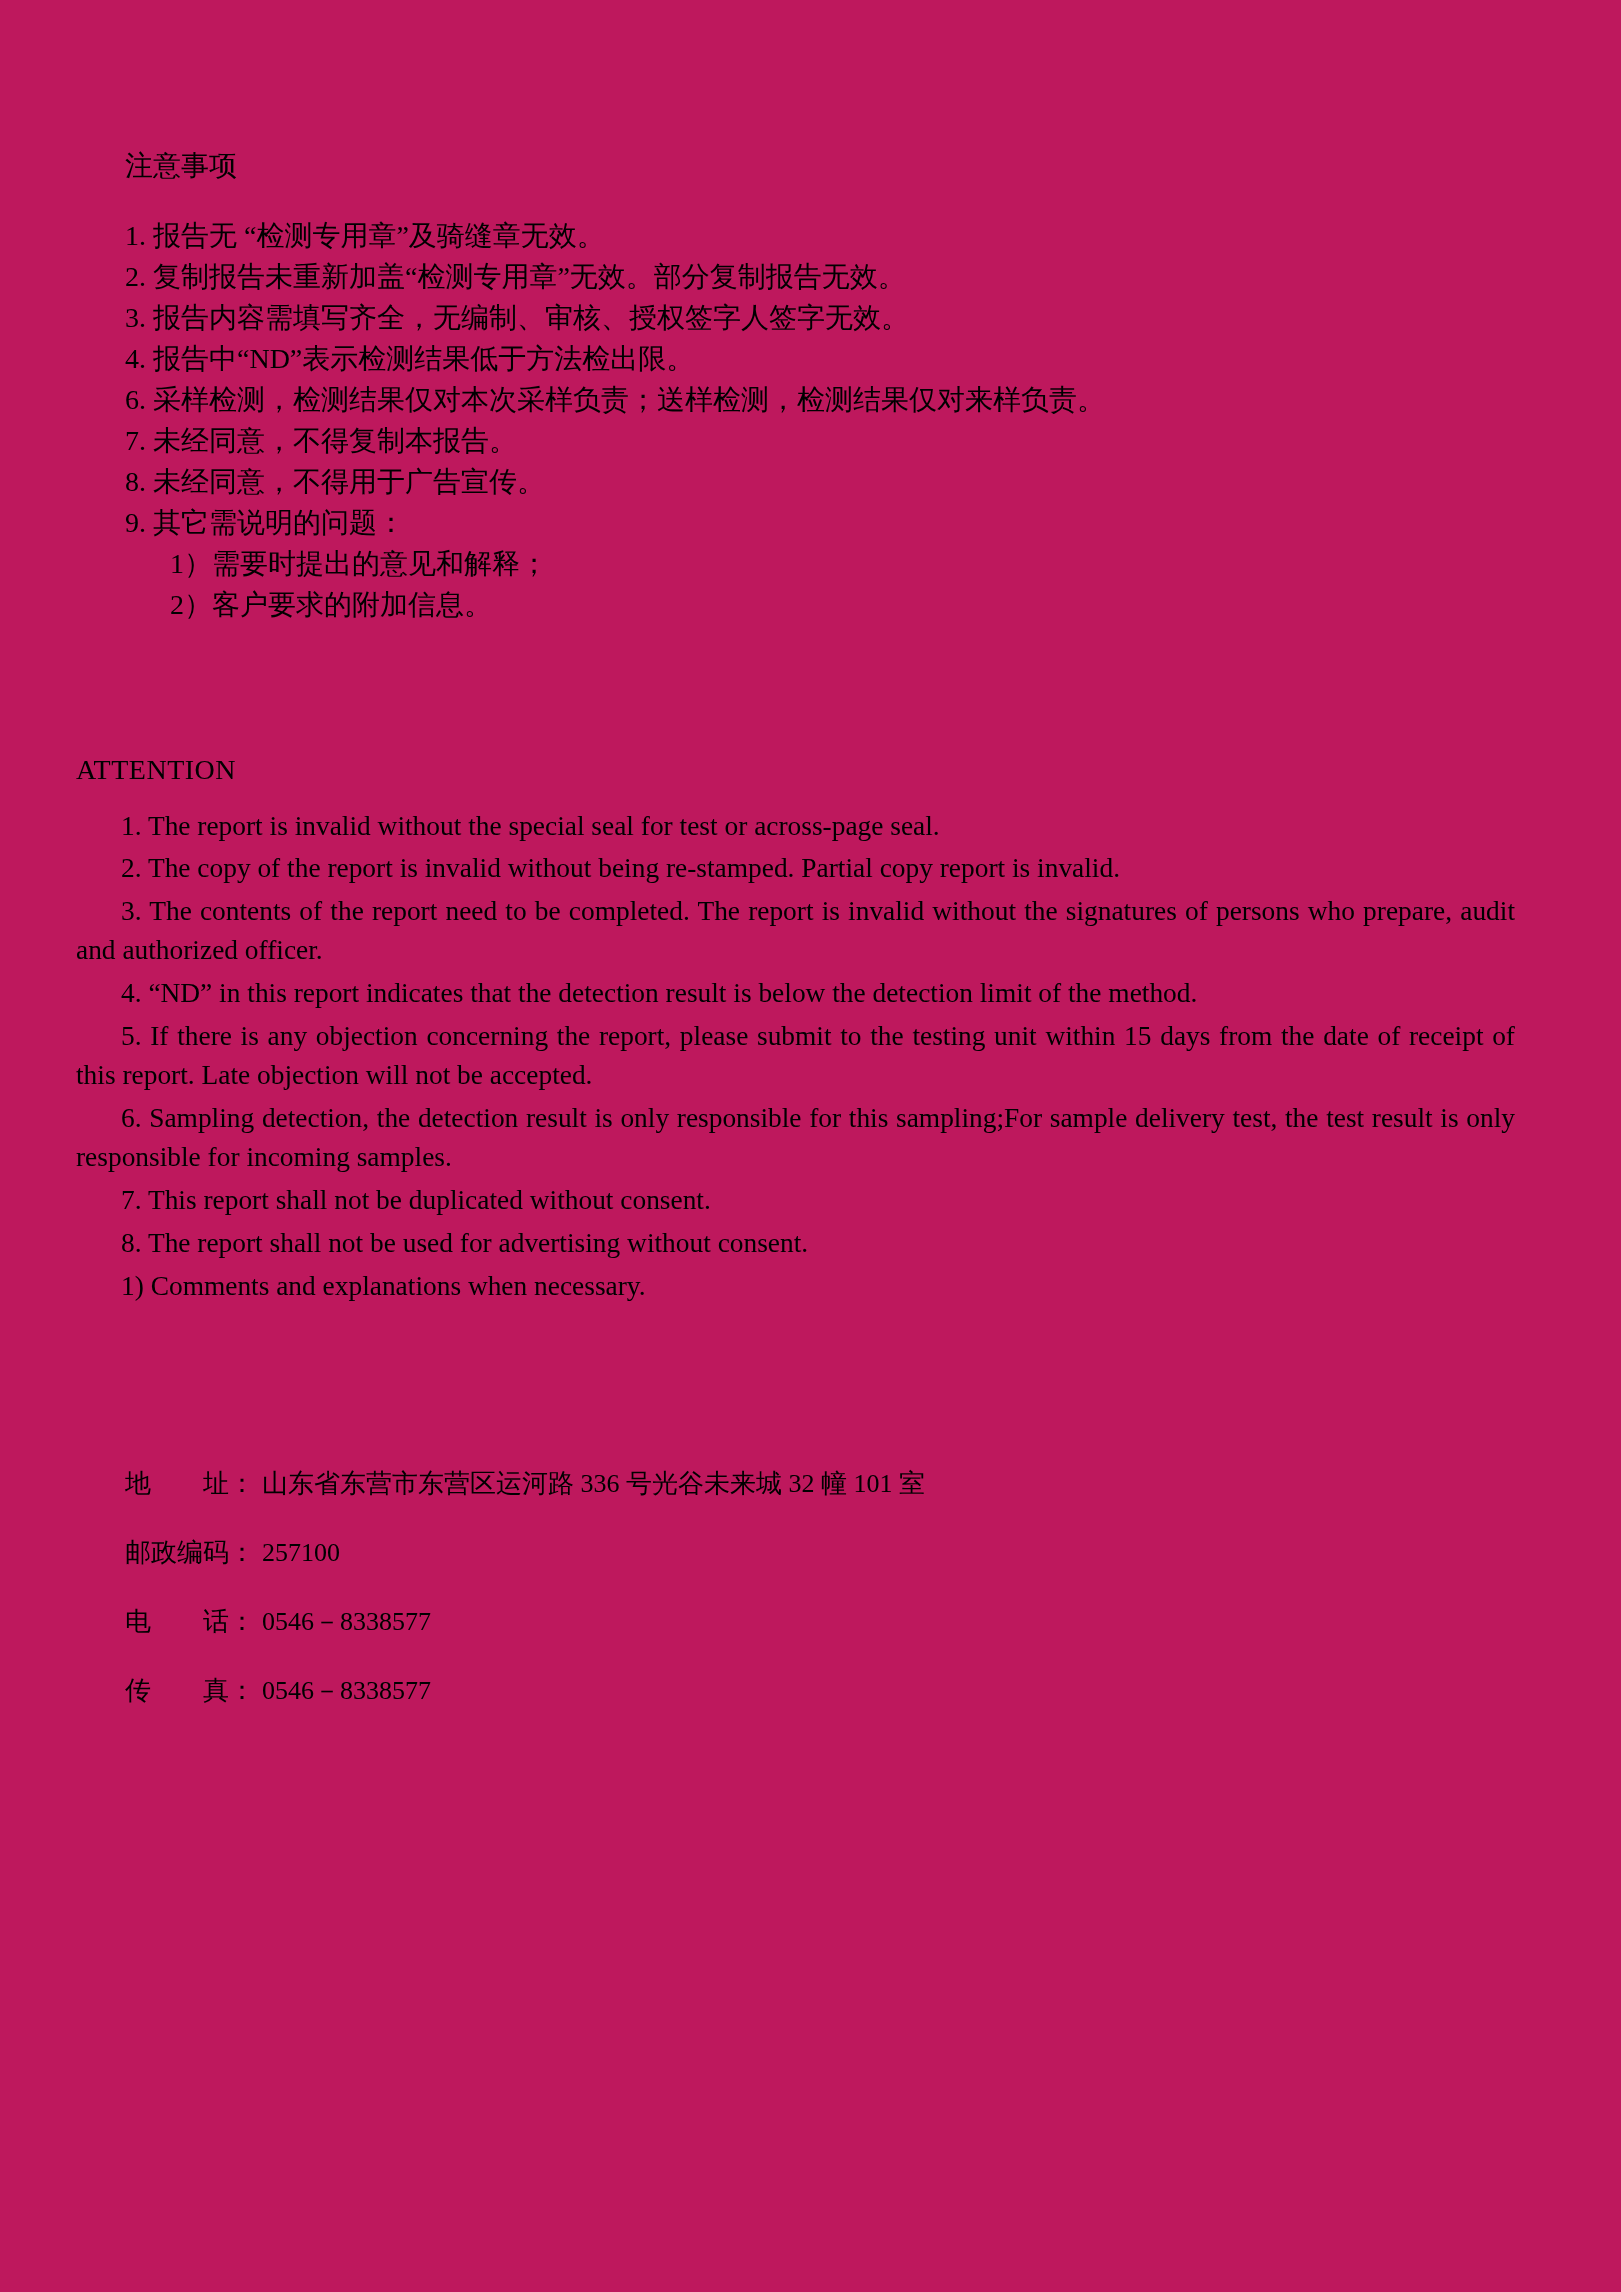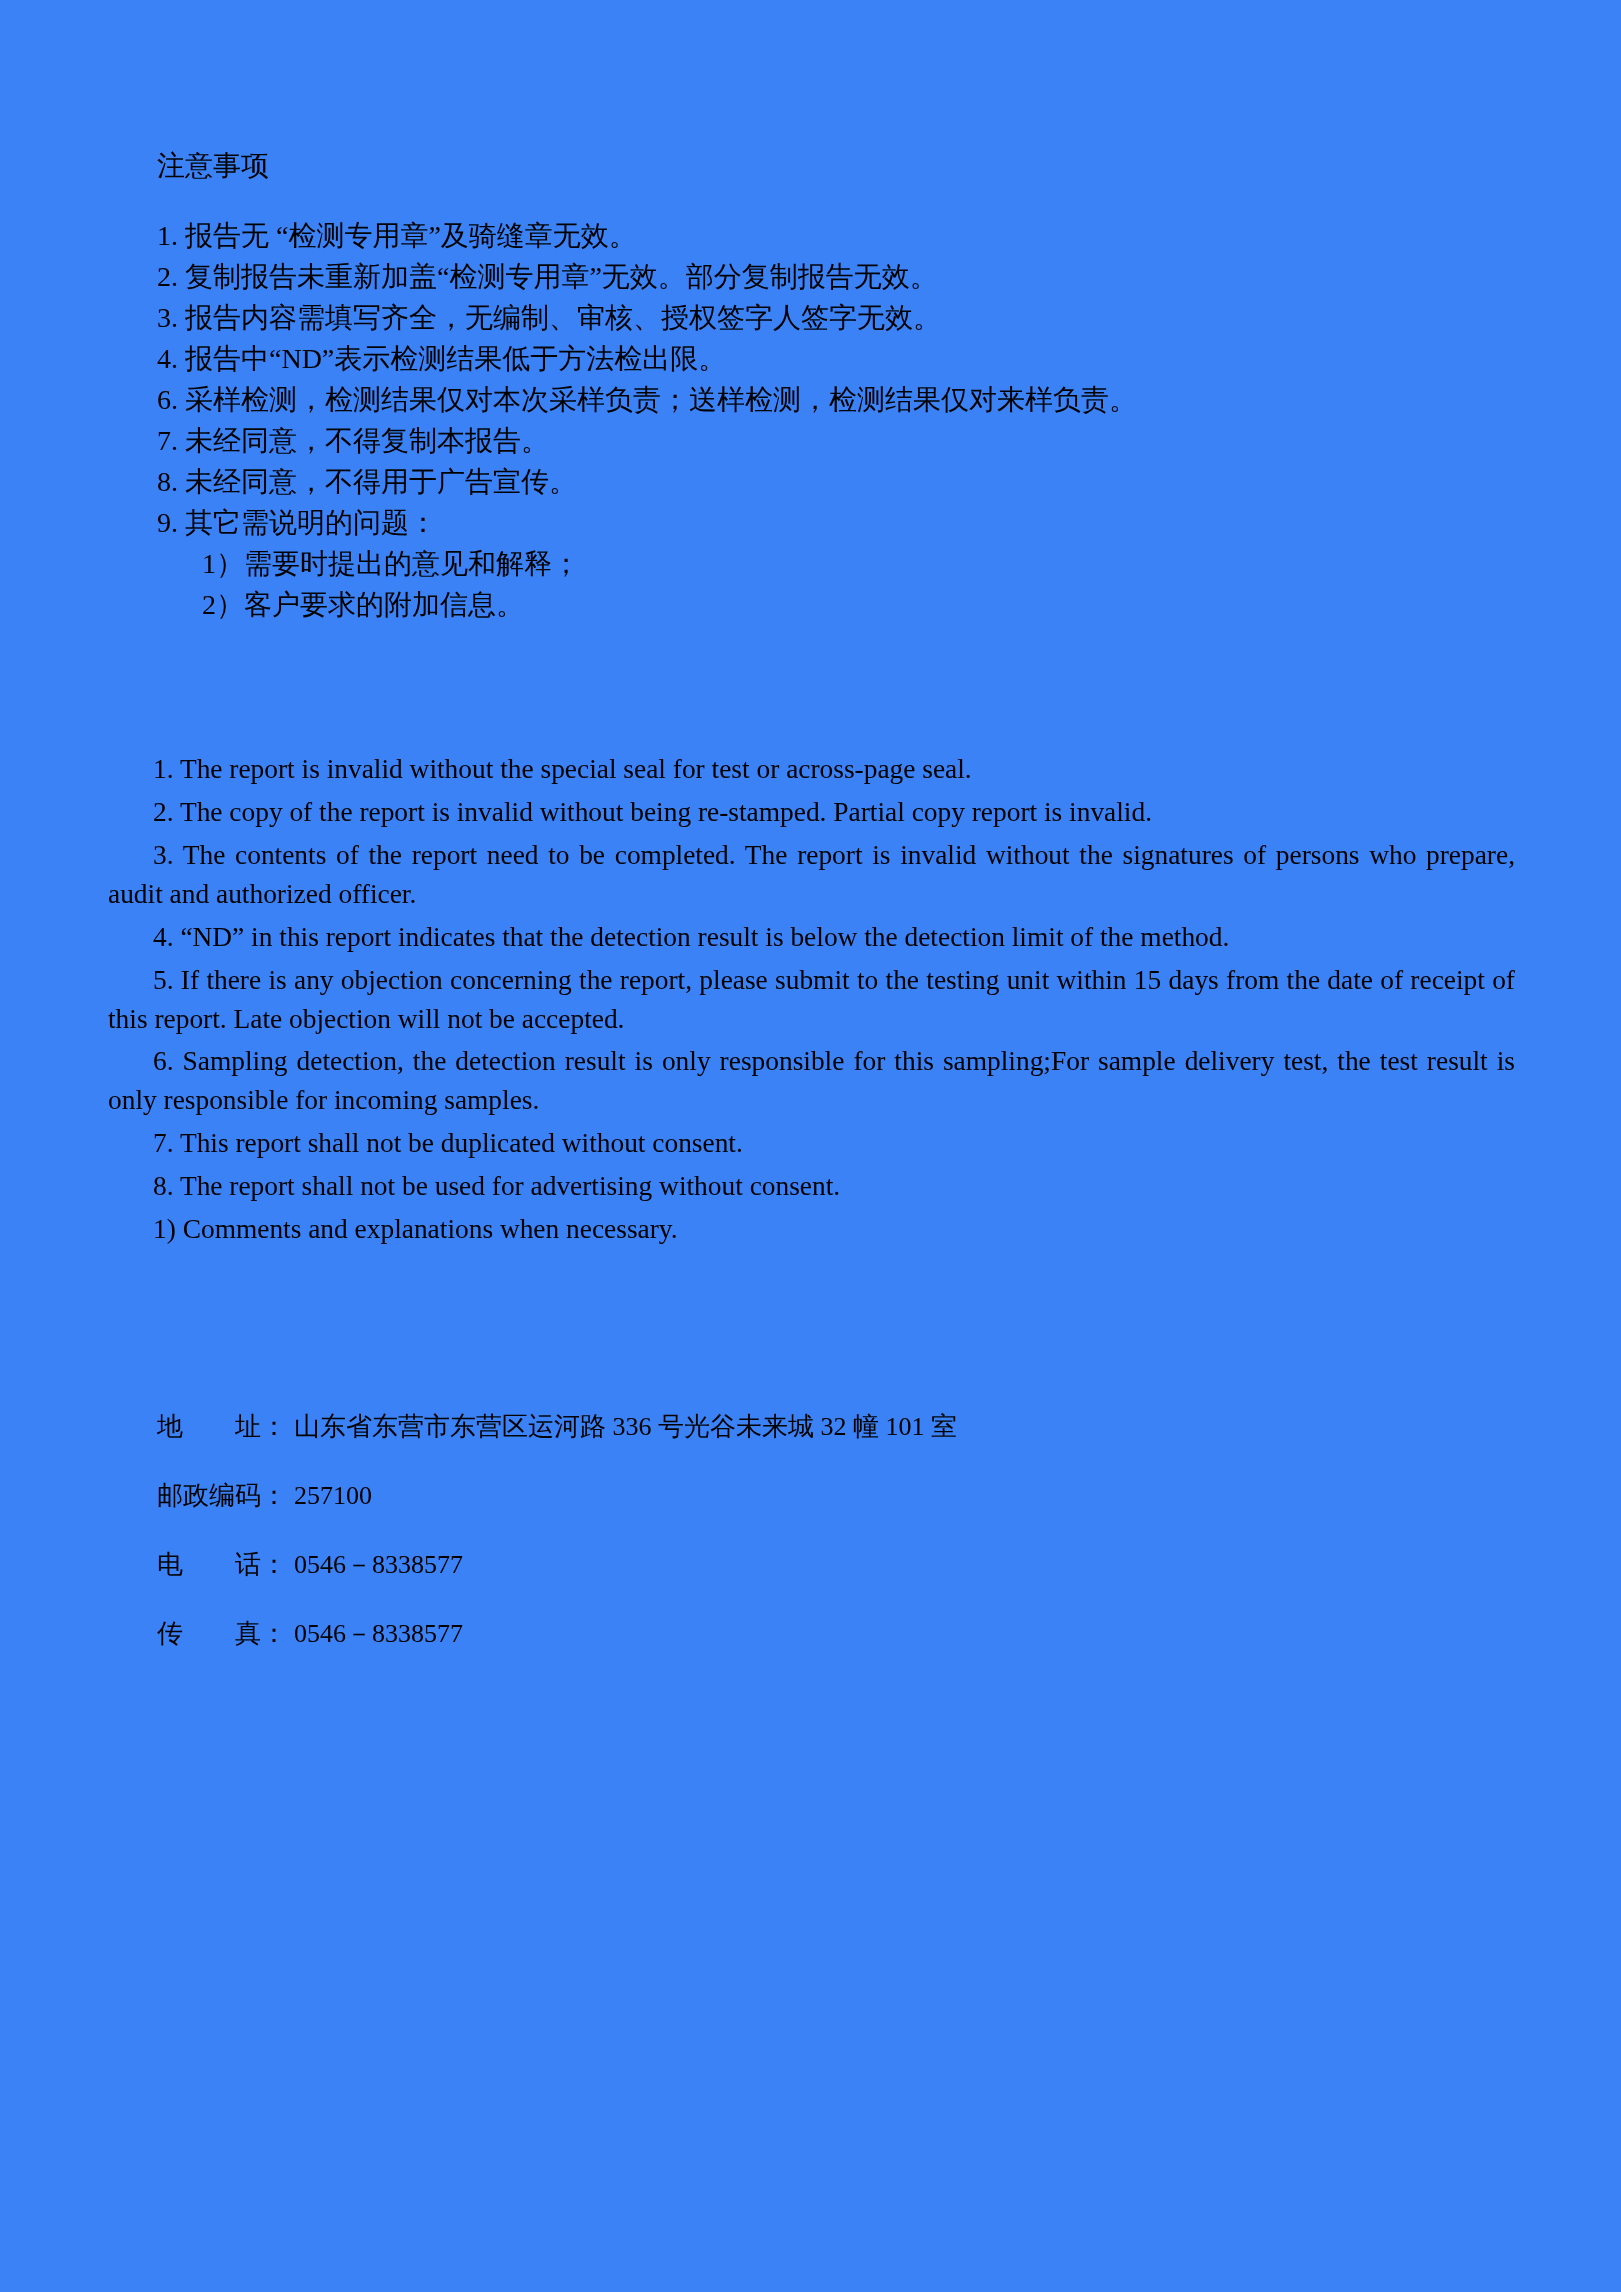--- a/index.html
+++ b/index.html
@@ -5,24 +5,24 @@
   html, body {
     margin: 0;
     padding: 0;
     background: #ffffff;
   }
   .page {
     position: relative;
     width: 1621px;
     height: 2293px;
     margin: 0 auto;
-    background: #3b82f6;
+    background: #be185d;
     color: #000000;
     box-sizing: border-box;
-    padding: 145px 106px 0 108px;
+    padding: 145px 106px 0 76px;
     font-family: "Liberation Serif", "DejaVu Serif", serif;
     overflow: hidden;
   }
   
   .notice-zh {
     font-size: 28px;
     line-height: 41px;
   }
   .notice-zh .heading {
     font-size: 28px;
@@ -94,20 +94,21 @@
     <p class="item">4. 报告中“ND”表示检测结果低于方法检出限。</p>
     <p class="item">6. 采样检测，检测结果仅对本次采样负责；送样检测，检测结果仅对来样负责。</p>
     <p class="item">7. 未经同意，不得复制本报告。</p>
     <p class="item">8. 未经同意，不得用于广告宣传。</p>
     <p class="item">9. 其它需说明的问题：</p>
     <p class="subitem">1）需要时提出的意见和解释；</p>
     <p class="subitem">2）客户要求的附加信息。</p>
   </section>
 
   <section class="notice-en">
+    <h2 class="heading">ATTENTION</h2>
     <p class="item">1.  The report is invalid without the special seal for test or across-page seal.</p>
     <p class="item">2.  The copy of the report is invalid without being re-stamped. Partial copy report is invalid.</p>
     <p class="item">3.  The contents of the report need to be completed. The report is invalid without the signatures of persons who prepare, audit and authorized officer.</p>
     <p class="item">4.  “ND” in this report indicates that the detection result is below the detection limit of the method.</p>
     <p class="item">5.  If there is any objection concerning the report, please submit to the testing unit within 15 days from the date of receipt of this report. Late objection will not be accepted.</p>
     <p class="item">6.  Sampling detection, the detection result is only responsible for this sampling;For sample delivery test, the test result is only responsible for incoming samples.</p>
     <p class="item">7.  This report shall not be duplicated without consent.</p>
     <p class="item">8.  The report shall not be used for advertising without consent.</p>
     <p class="subitem">1)  Comments and explanations when necessary.</p>
   </section>

